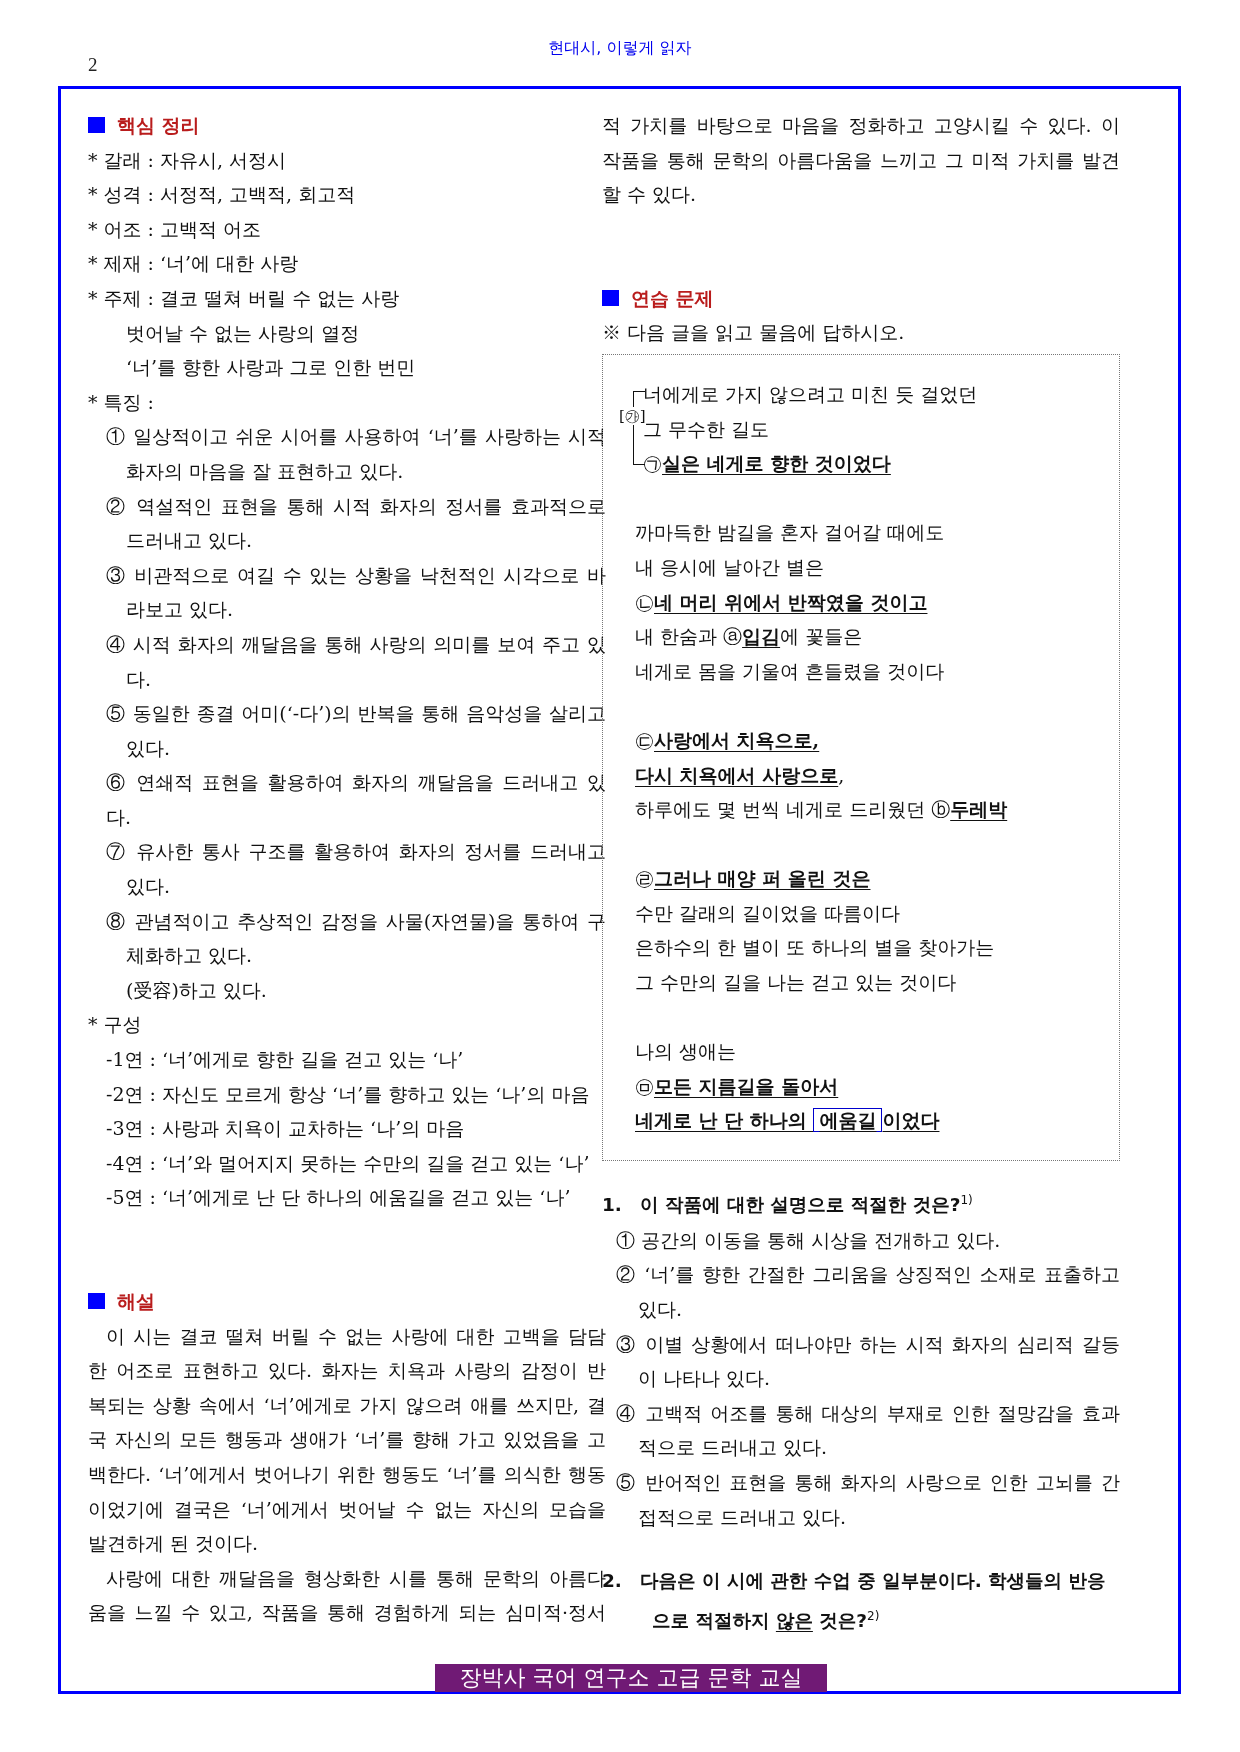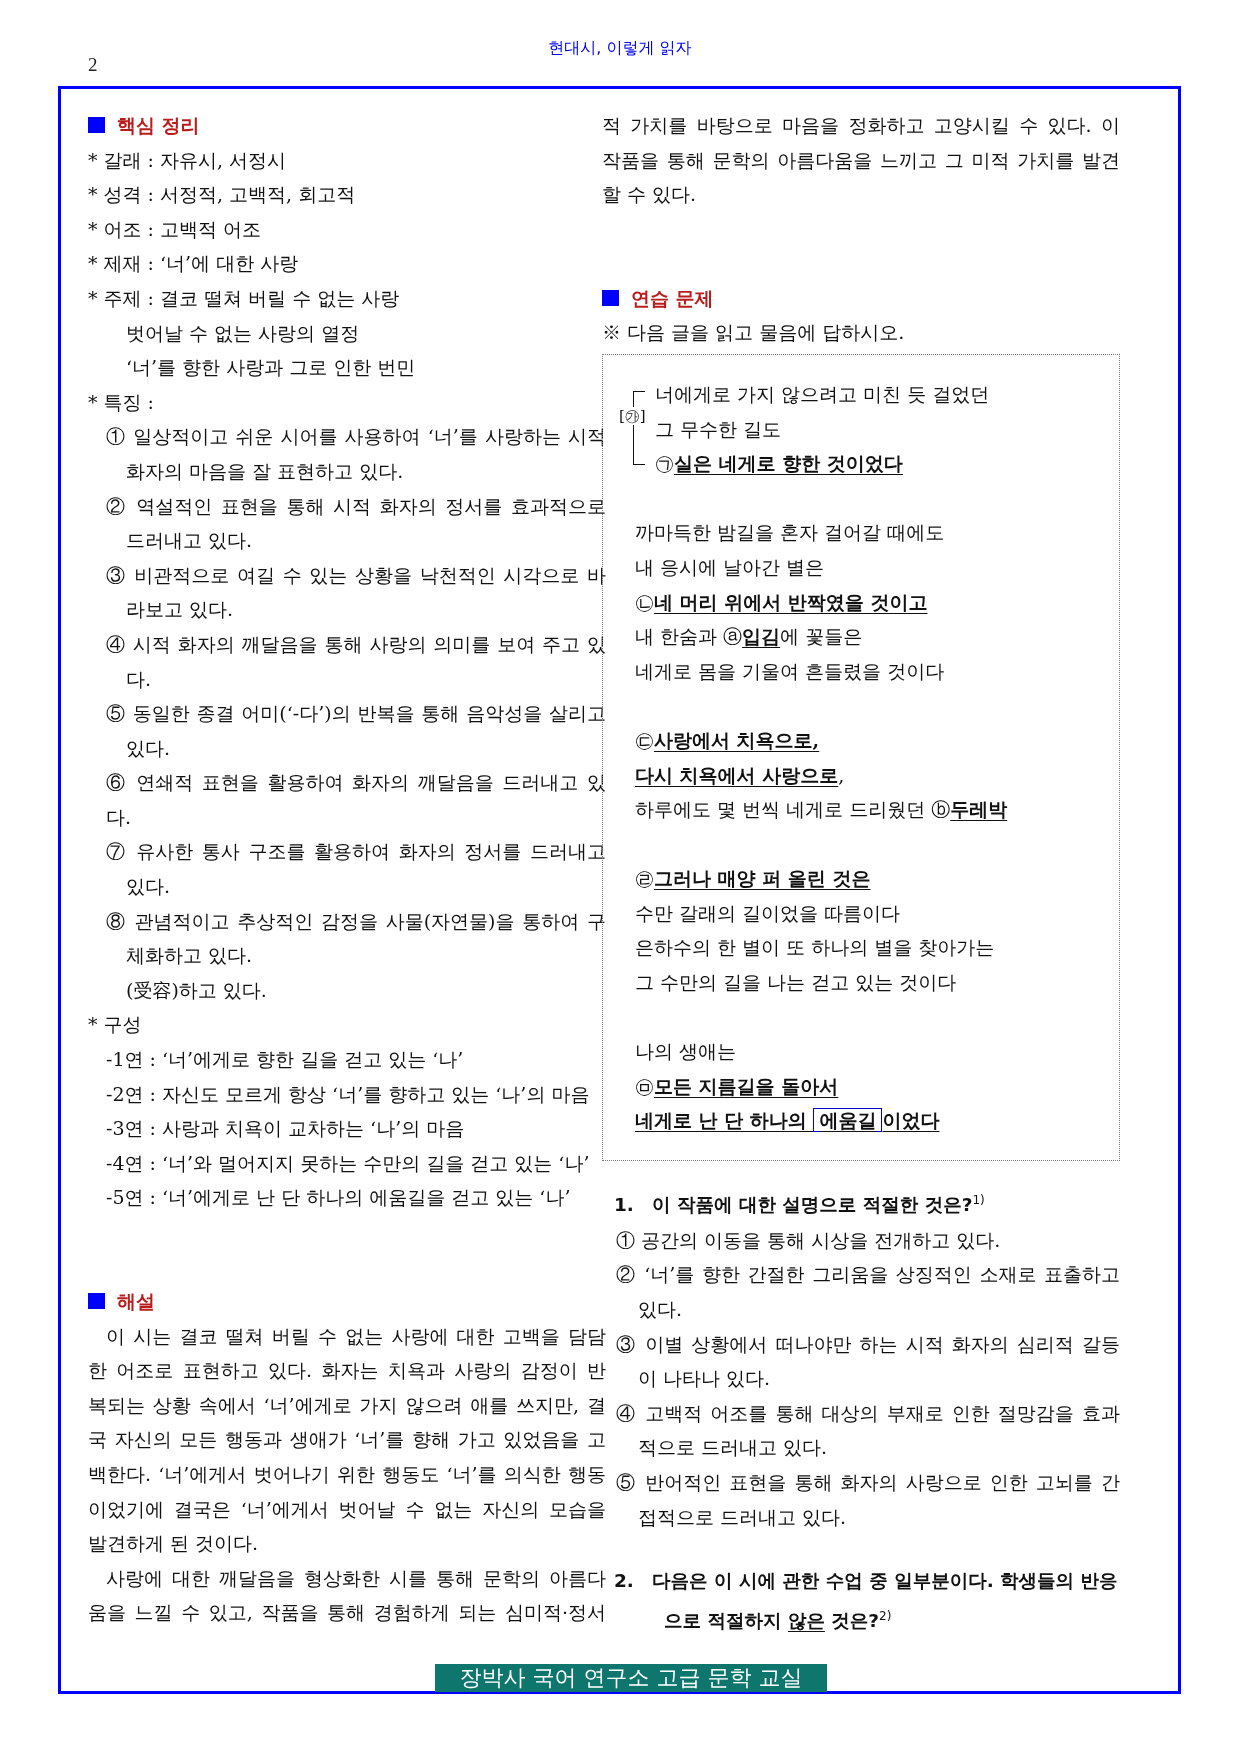--- a/index.html
+++ b/index.html
@@ -25,30 +25,30 @@
 
   .poem-box { position: relative; border: 1px dotted #777; margin-top: 4px; padding: 22px 0 22px 32px; width: 518px; }
   .poem-line { white-space: nowrap; height: 34.6px; }
   .blank { height: 34.6px; }
   .u { text-decoration: underline; text-underline-offset: 4px; }
   .b { font-weight: bold; }
   .boxed { border: 1.5px solid #0000cc; padding: 0 5px; }
 
   .bracket { position: absolute; left: 30px; top: 36px; width: 12px; height: 74px; border: 1.5px solid #111; border-right: none; }
   .bracket-label { position: absolute; left: 16px; top: 52px; font-size: 15px; background: #fff; line-height: 18px; }
-  .poem-indent { padding-left: 20px; }
-
-  .q-title { font-family: "DejaVu Sans", sans-serif; font-weight: bold; font-size: 18.5px; margin-left: 12px; }
+  .poem-indent { padding-left: 8px; }
+
+  .q-title { font-family: "DejaVu Sans", sans-serif; font-weight: bold; font-size: 18.5px; }
   .q-num { display: inline-block; width: 38px; }
   .fn { font-size: 12px; vertical-align: super; font-weight: normal; }
   .choice { padding-left: 14px; }
   .choice-cont { padding-left: 36px; }
   .q2-cont { padding-left: 50px; }
 
-  .footer-banner { position: absolute; left: 435px; top: 1664px; width: 392px; height: 28px; background: #0f766e; color: #fff; font-size: 22px; text-align: center; line-height: 28px; font-family: "DejaVu Sans", sans-serif; }
+  .footer-banner { position: absolute; left: 435px; top: 1664px; width: 392px; height: 28px; background: #701a75; color: #fff; font-size: 22px; text-align: center; line-height: 28px; font-family: "DejaVu Sans", sans-serif; }
 </style>
 </head>
 <body>
 
 <div class="page-number">2</div>
 <div class="running-title">현대시, 이렇게 읽자</div>
 
 <div class="frame"></div>
 
 <div class="col col-left">

